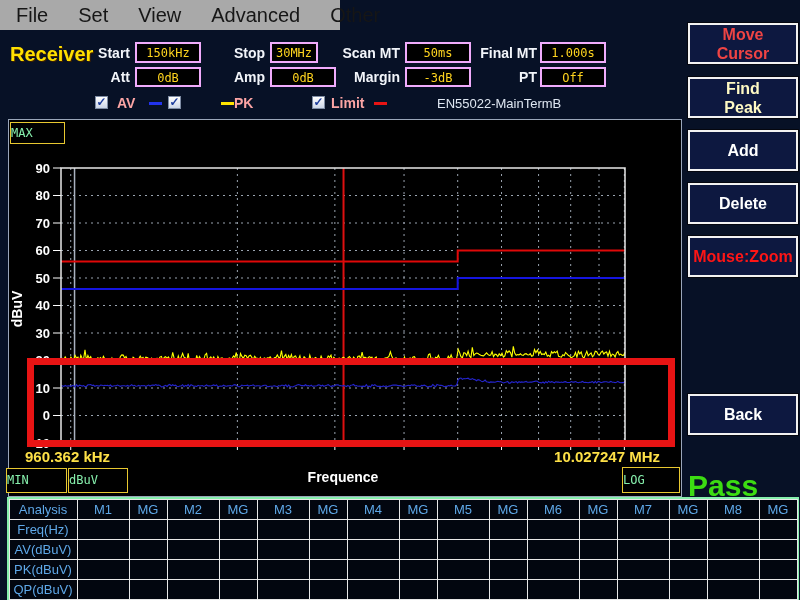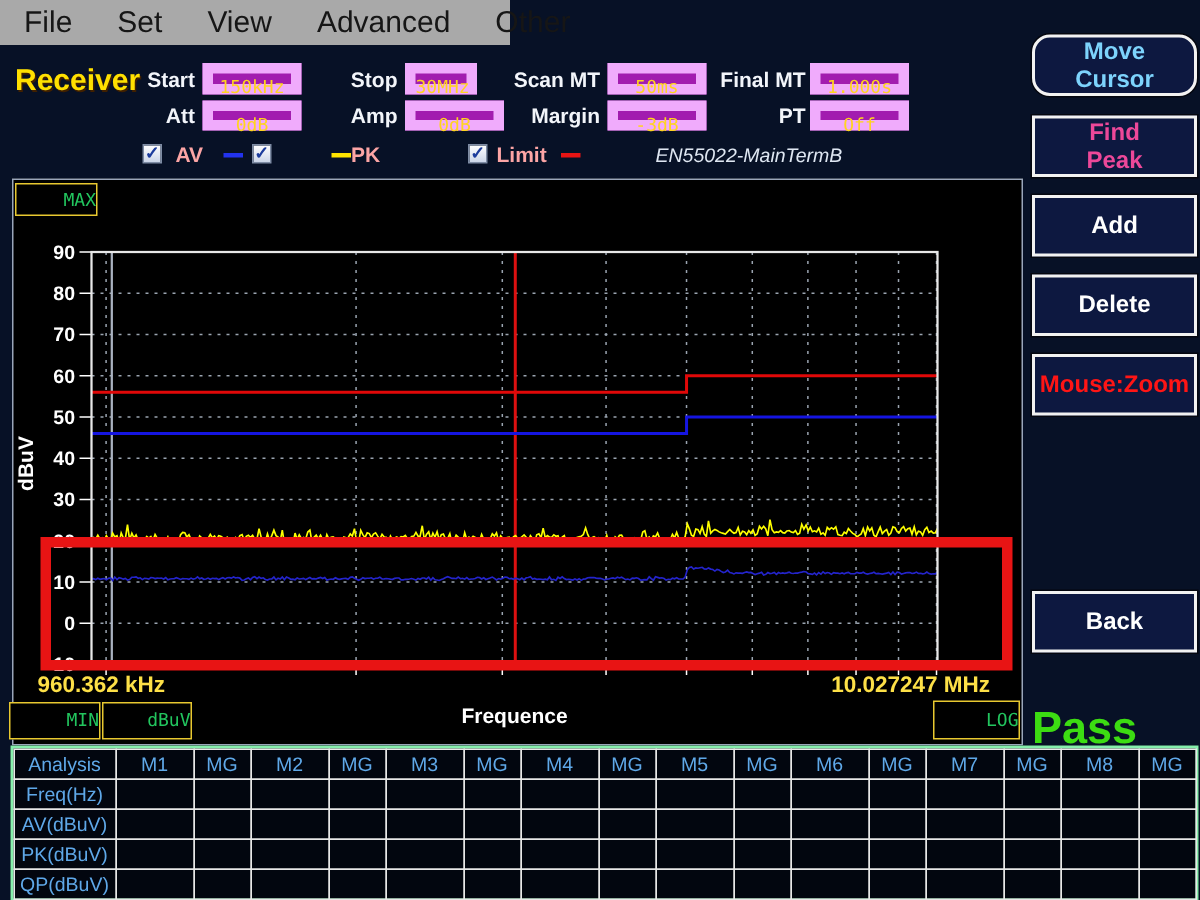--- a/index.html
+++ b/index.html
@@ -10,40 +10,40 @@
   }
   .abs{position:absolute;}
   
   .menubar{left:0;top:0;width:340px;height:30px;background:#a9a9a9;
     display:flex;align-items:center;padding-left:16px;gap:30px;box-sizing:border-box;}
   .menu-item{font-size:20px;color:#161616;cursor:default;}
   
   .receiver-title{color:#ffe000;font-size:20px;font-weight:bold;
     text-shadow:1px 1px 0 #402000;}
   .fld-label{color:#f2f5fa;font-size:14px;font-weight:bold;text-align:right;}
-  .fld-box{background:#a21caf;border:7px solid #f0abfc;color:#ffd41e;
+  .fld-box{background:#000000;border:2px solid #f0abfc;color:#ffd41e;
     font-family:"DejaVu Sans Mono",monospace;font-size:12px;text-align:center;
     box-sizing:border-box;}
   .chk{width:13px;height:13px;background:linear-gradient(#ffffff,#ccd6e8);
     border:1px solid #7e8ca4;box-sizing:border-box;text-align:center;
     font-size:12px;line-height:11px;color:#1c3c9c;font-weight:bold;}
   .chk-label{color:#fca5a5;font-size:14px;font-weight:bold;}
   .dash{height:3px;}
   .std-name{color:#dfe7f2;font-size:13px;}
   
   .side-btn{left:688px;width:110px;height:41px;background:#0d1840;
     border:2px solid #f2f2f2;box-sizing:border-box;color:#ffffff;
     font-size:16px;font-weight:bold;display:flex;flex-direction:column;
     justify-content:center;align-items:center;line-height:19px;cursor:default;
     box-shadow:0 0 0 1px #05070f;}
   
   .chart-panel{left:8px;top:119px;width:674px;height:378px;background:#000;
     border:1px solid #9aa6ba;box-sizing:border-box;}
-  .yellow-btn{background:#000;border:1px solid #e8c830;color:#22c55e;
-    font-family:"DejaVu Sans Mono",monospace;font-size:12px;text-align:right;
+  .yellow-btn{background:#000;border:1px solid #e8c830;color:#86efac;
+    font-family:"DejaVu Sans Mono",monospace;font-size:12px;text-align:left;
     box-sizing:border-box;}
   .axis-endpoint{color:#fde047;font-size:15px;font-weight:bold;}
   .x-title{color:#fff;font-size:14px;font-weight:bold;text-align:center;}
   .zoom-rect{border:7px solid #e81414;box-sizing:border-box;z-index:6;}
   .pass{color:#3cdc12;font-size:30px;font-weight:bold;margin-top:19px;}
   
   .mtable{left:7px;top:497px;display:grid;
     grid-template-columns:68px repeat(8,52px 38px);grid-auto-rows:20px;
     border:2px solid #86efac;background:#02060f;z-index:2;}
   .mcell{border:1px solid #e8e8e8;margin:-0.5px;color:#5fa8e8;font-size:13px;
@@ -82,28 +82,28 @@
 
 <div class="abs chk" style="left:95px;top:96px;">✓</div>
 <div class="abs chk-label" style="left:117px;top:95px;">AV</div>
 <div class="abs dash" style="left:149px;top:102px;width:13px;background:#2233ee;"></div>
 <div class="abs chk" style="left:168px;top:96px;">✓</div>
 <div class="abs chk-label" style="left:190px;top:95px;padding-left:44px;">PK</div>
 <div class="abs dash" style="left:221px;top:102px;width:13px;background:#ffe400;"></div>
 <div class="abs chk" style="left:312px;top:96px;">✓</div>
 <div class="abs chk-label" style="left:331px;top:95px;">Limit</div>
 <div class="abs dash" style="left:374px;top:102px;width:13px;background:#e81414;"></div>
-<div class="abs std-name" style="left:437px;top:96px;font-style:italic;">EN55022-MainTermB</div>
+<div class="abs std-name" style="left:437px;top:96px;">EN55022-MainTermB</div>
 
 <div id="sidecol">
-    <div class="abs side-btn" style="top: 23px; color: #7dd3fc; border-radius: 12px;">
+    <div class="abs side-btn" style="top: 23px; color: #ef4444;">
       <div>Move</div>
       <div>Cursor</div>
     </div>
-    <div class="abs side-btn" style="top: 77px; color: #ec4899;">
+    <div class="abs side-btn" style="top: 77px; color: #fef9c3;">
       <div>Find</div>
       <div>Peak</div>
     </div>
     <div class="abs side-btn" style="top: 130px; color: rgb(255, 255, 255);">
       <div>Add</div>
     </div>
     <div class="abs side-btn" style="top: 183px; color: rgb(255, 255, 255);">
       <div>Delete</div>
     </div>
     <div class="abs side-btn" style="top: 236px; color: rgb(255, 21, 21);">

